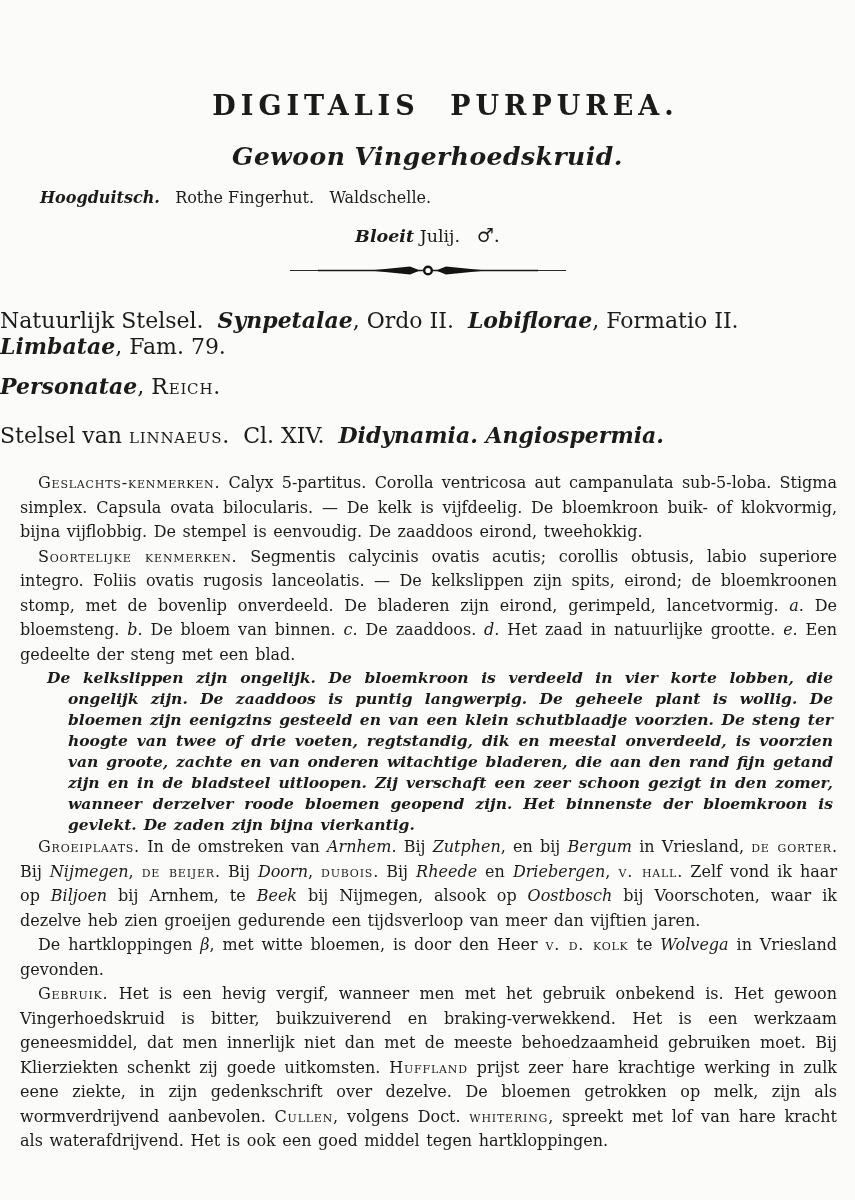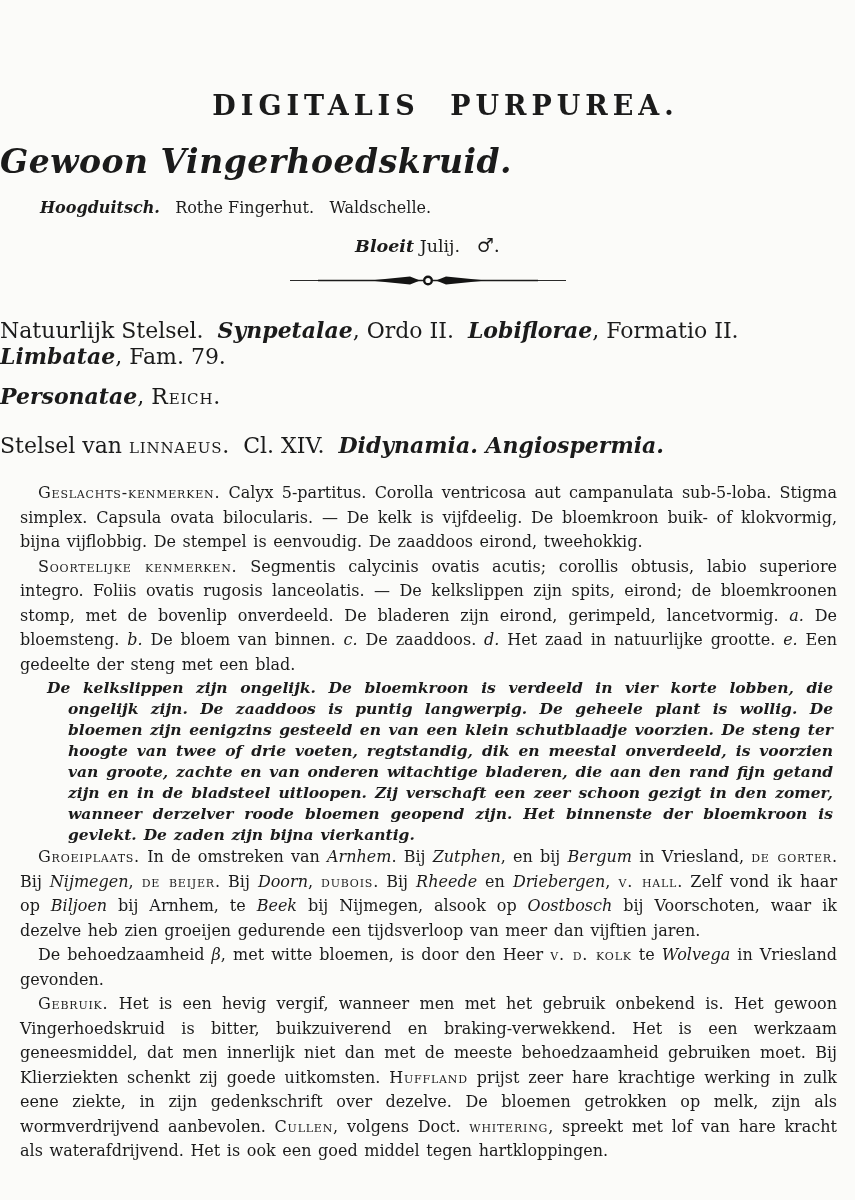--- a/index.html
+++ b/index.html
@@ -16,21 +16,22 @@
     margin: 90px 0 0;
     text-align: center;
     font-size: 27px;
     font-weight: bold;
     letter-spacing: 5px;
     word-spacing: 16px;
     padding-left: 36px;
   }
   .subtitle {
     margin: 21px 0 0;
-    font-size: 33px;
+    text-align: center;
+    font-size: 25px;
     font-weight: bold;
     font-style: italic;
     letter-spacing: 0.5px;
   }
   .lang-line {
     margin: 17px 18px 0 40px;
     font-size: 16px;
   }
   .bloom-line {
     margin: 17px 0 0;
@@ -101,17 +102,17 @@
 
   <p class="center-line natsys2"><span class="seg-bi">Personatae</span><span>, </span><span class="seg-sc">Reich.</span></p>
 
   <p class="center-line linnaeus"><span>Stelsel van </span><span class="seg-sc">linnaeus</span><span>.&nbsp; Cl. XIV.&nbsp; </span><span class="seg-bi">Didynamia. Angiospermia.</span></p>
 
   <div class="body-text">
       <p class="body"><span class="seg-sc">Geslachts-kenmerken.</span><span> Calyx 5-partitus. Corolla ventricosa aut campanulata sub-5-loba. Stigma simplex. Capsula ovata bilocularis. — De kelk is vijfdeelig. De bloemkroon buik- of klokvormig, bijna vijflobbig. De stempel is eenvoudig. De zaaddoos eirond, tweehokkig.</span></p>
       <p class="body"><span class="seg-sc">Soortelijke kenmerken.</span><span> Segmentis calycinis ovatis acutis; corollis obtusis, labio superiore integro. Foliis ovatis rugosis lanceolatis. — De kelkslippen zijn spits, eirond; de bloemkroonen stomp, met de bovenlip onverdeeld. De bladeren zijn eirond, gerimpeld, lancetvormig. </span><span class="seg-i">a.</span><span> De bloemsteng. </span><span class="seg-i">b.</span><span> De bloem van binnen. </span><span class="seg-i">c.</span><span> De zaaddoos. </span><span class="seg-i">d.</span><span> Het zaad in natuurlijke grootte. </span><span class="seg-i">e.</span><span> Een gedeelte der steng met een blad.</span></p>
       <p class="quote"><span>De kelkslippen zijn ongelijk. De bloemkroon is verdeeld in vier korte lobben, die ongelijk zijn. De zaaddoos is puntig langwerpig. De geheele plant is wollig. De bloemen zijn eenigzins gesteeld en van een klein schutblaadje voorzien. De steng ter hoogte van twee of drie voeten, regtstandig, dik en meestal onverdeeld, is voorzien van groote, zachte en van onderen witachtige bladeren, die aan den rand fijn getand zijn en in de bladsteel uitloopen. Zij verschaft een zeer schoon gezigt in den zomer, wanneer derzelver roode bloemen geopend zijn. Het binnenste der bloemkroon is gevlekt. De zaden zijn bijna vierkantig.</span></p>
       <p class="body"><span class="seg-sc">Groeiplaats.</span><span> In de omstreken van </span><span class="seg-i">Arnhem</span><span>. Bij </span><span class="seg-i">Zutphen</span><span>, en bij </span><span class="seg-i">Bergum</span><span> in Vriesland, </span><span class="seg-sc">de gorter</span><span>. Bij </span><span class="seg-i">Nijmegen</span><span>, </span><span class="seg-sc">de beijer</span><span>. Bij </span><span class="seg-i">Doorn</span><span>, </span><span class="seg-sc">dubois</span><span>. Bij </span><span class="seg-i">Rheede</span><span> en </span><span class="seg-i">Driebergen</span><span>, </span><span class="seg-sc">v. hall</span><span>. Zelf vond ik haar op </span><span class="seg-i">Biljoen</span><span> bij Arnhem, te </span><span class="seg-i">Beek</span><span> bij Nijmegen, alsook op </span><span class="seg-i">Oostbosch</span><span> bij Voorschoten, waar ik dezelve heb zien groeijen gedurende een tijdsverloop van meer dan vijftien jaren.</span></p>
-      <p class="body"><span>De behoedzaamheid </span><span class="seg-i">β</span><span>, met witte bloemen, is door den Heer </span><span class="seg-sc">v. d. kolk</span><span> te </span><span class="seg-i">Wolvega</span><span> in Vriesland gevonden.</span></p>
+      <p class="body"><span>De hartkloppingen </span><span class="seg-i">β</span><span>, met witte bloemen, is door den Heer </span><span class="seg-sc">v. d. kolk</span><span> te </span><span class="seg-i">Wolvega</span><span> in Vriesland gevonden.</span></p>
       <p class="body"><span class="seg-sc">Gebruik.</span><span> Het is een hevig vergif, wanneer men met het gebruik onbekend is. Het gewoon Vingerhoedskruid is bitter, buikzuiverend en braking-verwekkend. Het is een werkzaam geneesmiddel, dat men innerlijk niet dan met de meeste behoedzaamheid gebruiken moet. Bij Klierziekten schenkt zij goede uitkomsten. </span><span class="seg-sc">Huffland</span><span> prijst zeer hare krachtige werking in zulk eene ziekte, in zijn gedenkschrift over dezelve. De bloemen getrokken op melk, zijn als wormverdrijvend aanbevolen. </span><span class="seg-sc">Cullen</span><span>, volgens Doct. </span><span class="seg-sc">whitering</span><span>, spreekt met lof van hare kracht als waterafdrijvend. Het is ook een goed middel tegen hartkloppingen.</span></p>
     </div>
 
 </div>
 
 </body></html>

